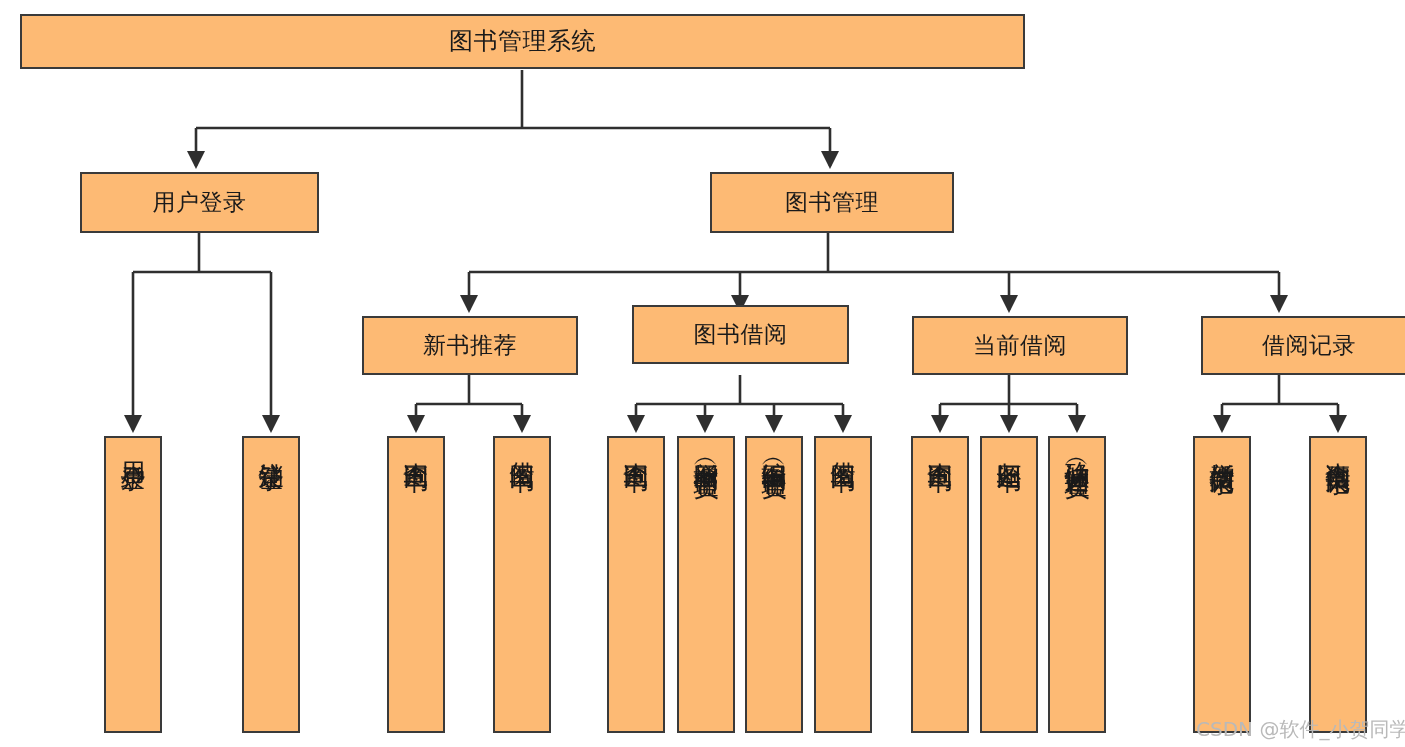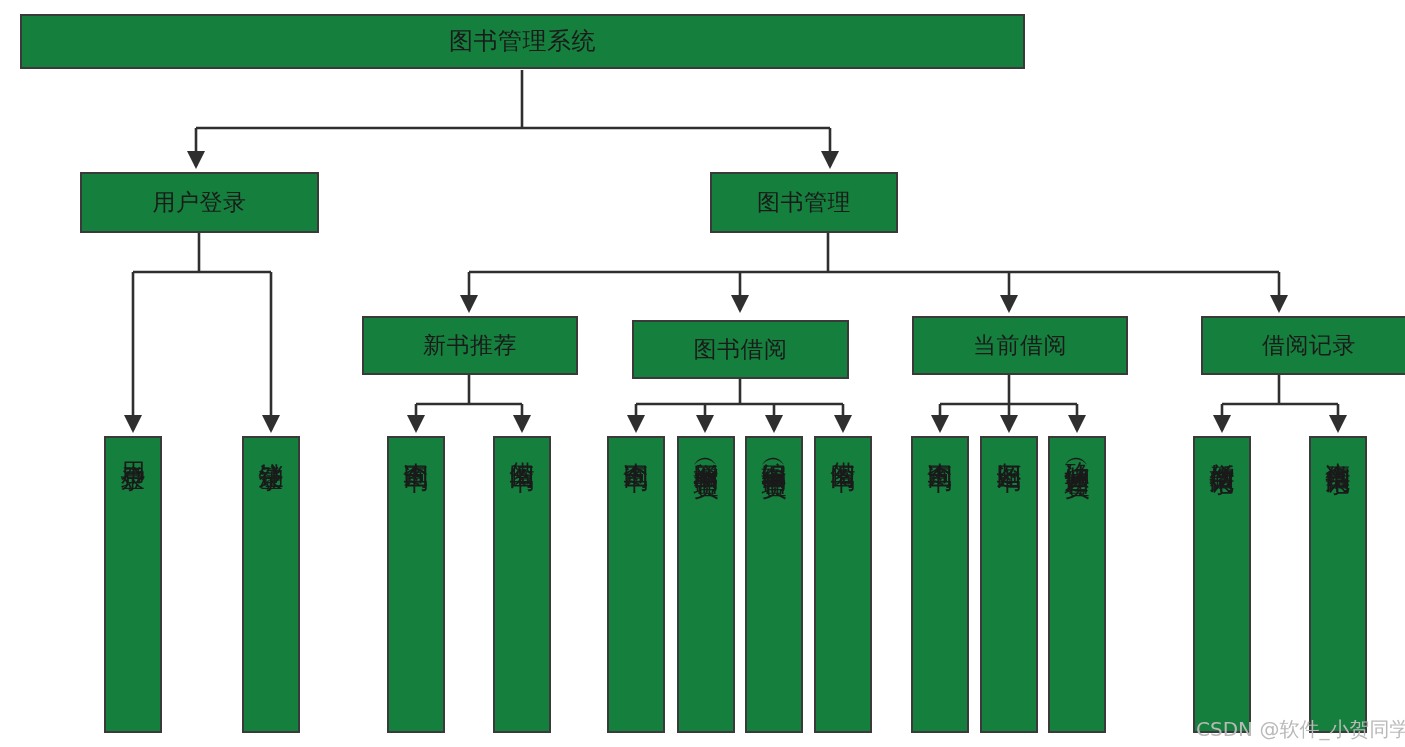--- a/index.html
+++ b/index.html
@@ -22,21 +22,21 @@
     position: absolute;
     left: 0;
     top: 0;
     width: 1405px;
     height: 747px;
     pointer-events: none;
   }
   .node {
     position: absolute;
     box-sizing: border-box;
-    background: #15803d;
+    background: #fdba74;
     border: 2.5px solid #3a3a3a;
     display: flex;
     align-items: center;
     justify-content: center;
     color: #1a1a1a;
   }
   .node .label {
     display: block;
     text-align: center;
     line-height: 1.08;
@@ -127,29 +127,29 @@
   </svg>
 
   <div class="node h root" style="left:20px; top:14px; width:1005px; height:55px;">
     <span class="label">图书管理系统</span>
   </div>
 
   <div class="node h" style="left:80px; top:172px; width:239px; height:61px;">
     <span class="label">用户登录</span>
   </div>
 
-  <div class="node h" style="left:710px; top:172px; width:188px; height:61px;">
+  <div class="node h" style="left:710px; top:172px; width:244px; height:61px;">
     <span class="label">图书管理</span>
   </div>
 
   <div class="node h" style="left:362px; top:316px; width:216px; height:59px;">
     <span class="label">新书推荐</span>
   </div>
 
-  <div class="node h" style="left:632px; top:320px; width:217px; height:59px;">
+  <div class="node h" style="left:632px; top:305px; width:217px; height:59px;">
     <span class="label">图书借阅</span>
   </div>
 
   <div class="node h" style="left:902px; top:316px; width:216px; height:59px;margin-left:10px;">
     <span class="label">当前借阅</span>
   </div>
 
   <div class="node h" style="left:1201px; top:316px; width:216px; height:59px;">
     <span class="label">借阅记录</span>
   </div>

